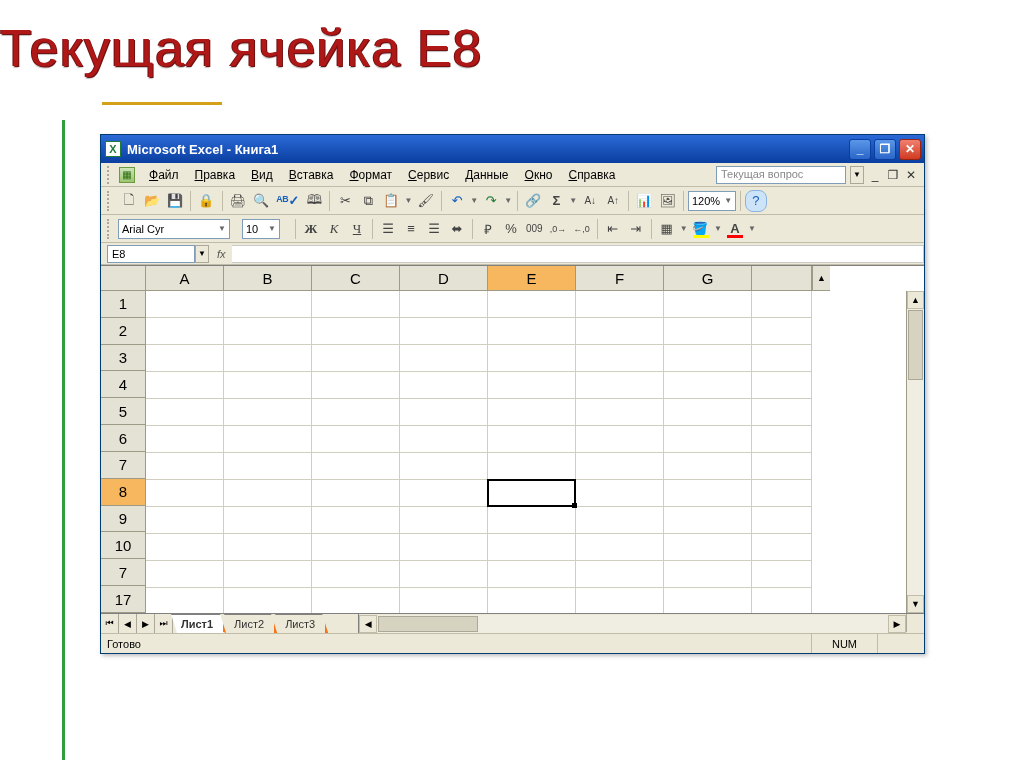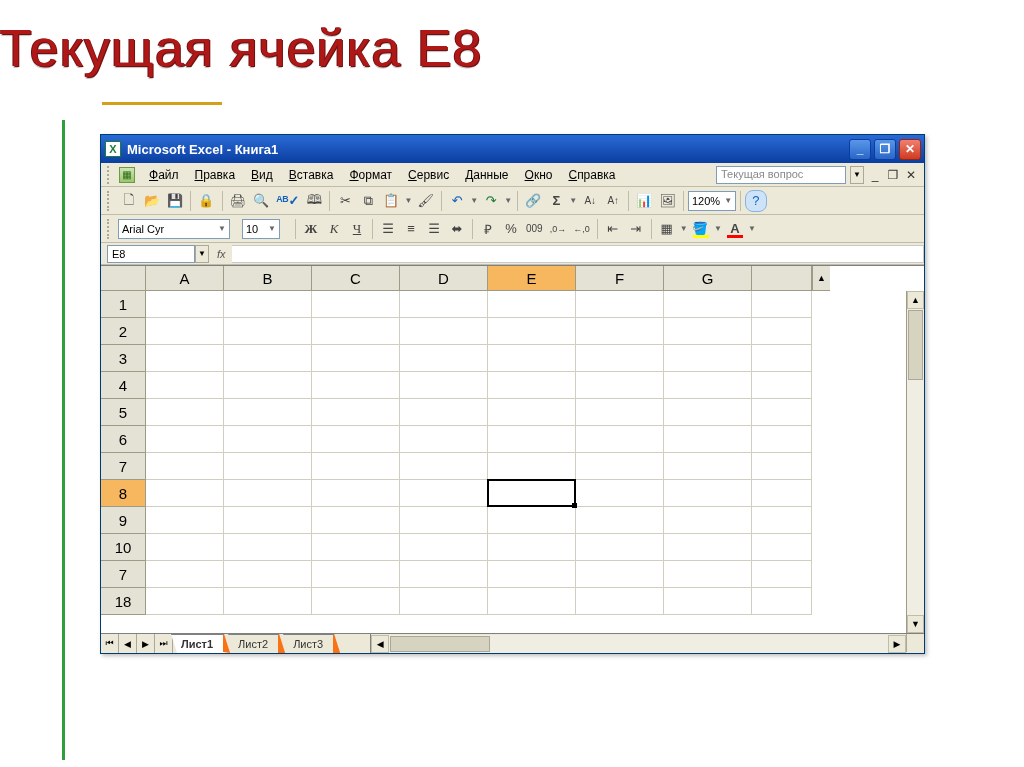--- a/index.html
+++ b/index.html
@@ -158,21 +158,21 @@
   .selhandle{position:absolute;width:5px;height:5px;background:#000;right:-3px;bottom:-3px;}
   .vsb{width:18px;display:flex;flex-direction:column;background:#ece9d8;border-left:1px solid #9d9a86;}
   .vsb .arrow{height:18px;background:#ece9d8;border:1px solid #c0bca8;display:flex;align-items:center;justify-content:center;font-size:9px;}
   .vsb .track{flex:1;background:#f0eee2;position:relative;}
   .vsb .thumb{position:absolute;left:1px;right:1px;top:1px;height:70px;background:#d6d3c1;border:1px solid #aca899;}
 
   
   .tabsrow{height:20px;display:flex;background:#ece9d8;border-top:1px solid #808080;font-size:11px;align-items:stretch;}
   .tabnav{width:18px;display:flex;align-items:center;justify-content:center;border-right:1px solid #aca899;font-size:9px;}
   .sheet-tab{
-    padding:2px 10px;background:#ece9d8;border-right:7px solid #f97316;border-top:1px solid #808080;
+    padding:2px 10px;background:#ece9d8;border-right:3px solid #f97316;border-top:1px solid #808080;
     display:flex;align-items:center;color:#333;
     clip-path: polygon(0 0, calc(100% - 6px) 0, 100% 100%, 6px 100%);
     margin-left:-2px;
   }
   .sheet-tab.active{background:#fff;font-weight:bold;border-bottom:1px solid #fff;}
   .tabsrow .hsb{flex:1;display:flex;align-items:center;border-left:1px solid #808080;}
   .hsb .arrow{width:18px;height:18px;background:#ece9d8;border:1px solid #c0bca8;display:flex;align-items:center;justify-content:center;font-size:9px;}
   .hsb .track{flex:1;height:18px;background:#f0eee2;position:relative;}
   .hsb .thumb{position:absolute;top:1px;bottom:1px;left:1px;width:100px;background:#d6d3c1;border:1px solid #aca899;}
   .sizebox{width:18px;height:18px;background:#ece9d8;border-left:1px solid #aca899;}
@@ -331,21 +331,21 @@
           <div class="rowhead">2</div>
           <div class="rowhead">3</div>
           <div class="rowhead">4</div>
           <div class="rowhead">5</div>
           <div class="rowhead">6</div>
           <div class="rowhead">7</div>
           <div class="rowhead sel">8</div>
           <div class="rowhead">9</div>
           <div class="rowhead">10</div>
           <div class="rowhead">7</div>
-          <div class="rowhead">18</div>
+          <div class="rowhead">17</div>
         </div>
       <div class="cells" id="cells">
           <div class="cellrow">
             <div class="cell" style="width: 78px;"></div>
             <div class="cell" style="width: 88px;"></div>
             <div class="cell" style="width: 88px;"></div>
             <div class="cell" style="width: 88px;"></div>
             <div class="cell" style="width: 88px;"></div>
             <div class="cell" style="width: 88px;"></div>
             <div class="cell" style="width: 88px;"></div>
@@ -491,14 +491,20 @@
     <div class="hsb">
       <div class="arrow">◀</div>
       <div class="track">
           <div class="thumb"></div>
         </div>
       <div class="arrow">▶</div>
     </div>
     <div class="sizebox"></div>
   </div>
 
+  <div class="statusbar">
+    <span>Готово</span>
+    <div class="spacer"></div>
+    <div class="statuscell">NUM</div>
+    <div class="statuscell" style="width:40px;"></div>
+  </div>
 
 </div>
 
 </body></html>

